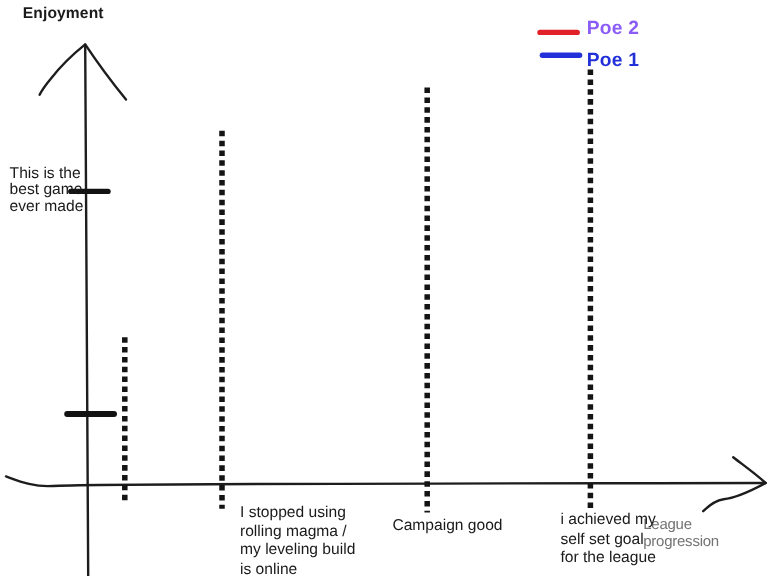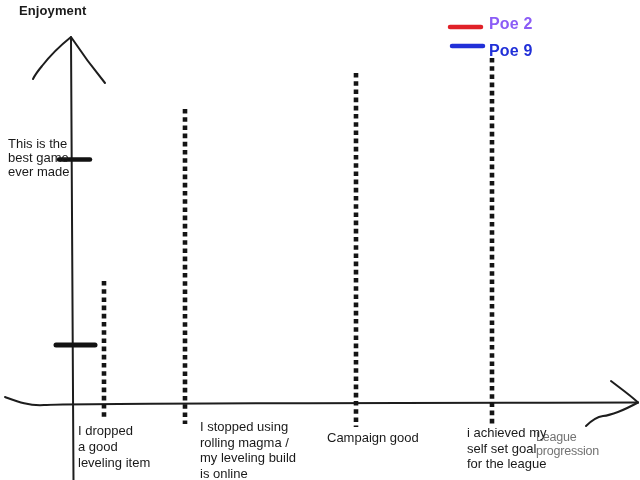--- a/index.html
+++ b/index.html
@@ -55,29 +55,26 @@
       </g>
 
     <line class="swatch swatch-red" x1="450" y1="27" x2="481" y2="27"></line>
     <line class="swatch swatch-blue" x1="452" y1="46" x2="483" y2="46"></line>
   </svg>
 
   <div class="lbl ylabel">Enjoyment</div>
   <div class="lbl xlabel">League progression</div>
 
   <div class="legend-label legend-poe2">Poe 2</div>
-  <div class="legend-label legend-poe1">Poe 9</div>
+  <div class="legend-label legend-poe1">Poe 1</div>
 
   <div class="lbl tick-top">This is the
 best game
 ever made</div>
 
-  <div class="lbl event1">I dropped
-a good
-leveling item</div>
   <div class="lbl event2">I stopped using
 rolling magma /
 my leveling build
 is online</div>
   <div class="lbl event3">Campaign good</div>
   <div class="lbl event4">i achieved my
 self set goal
 for the league</div>
 
 </div>

